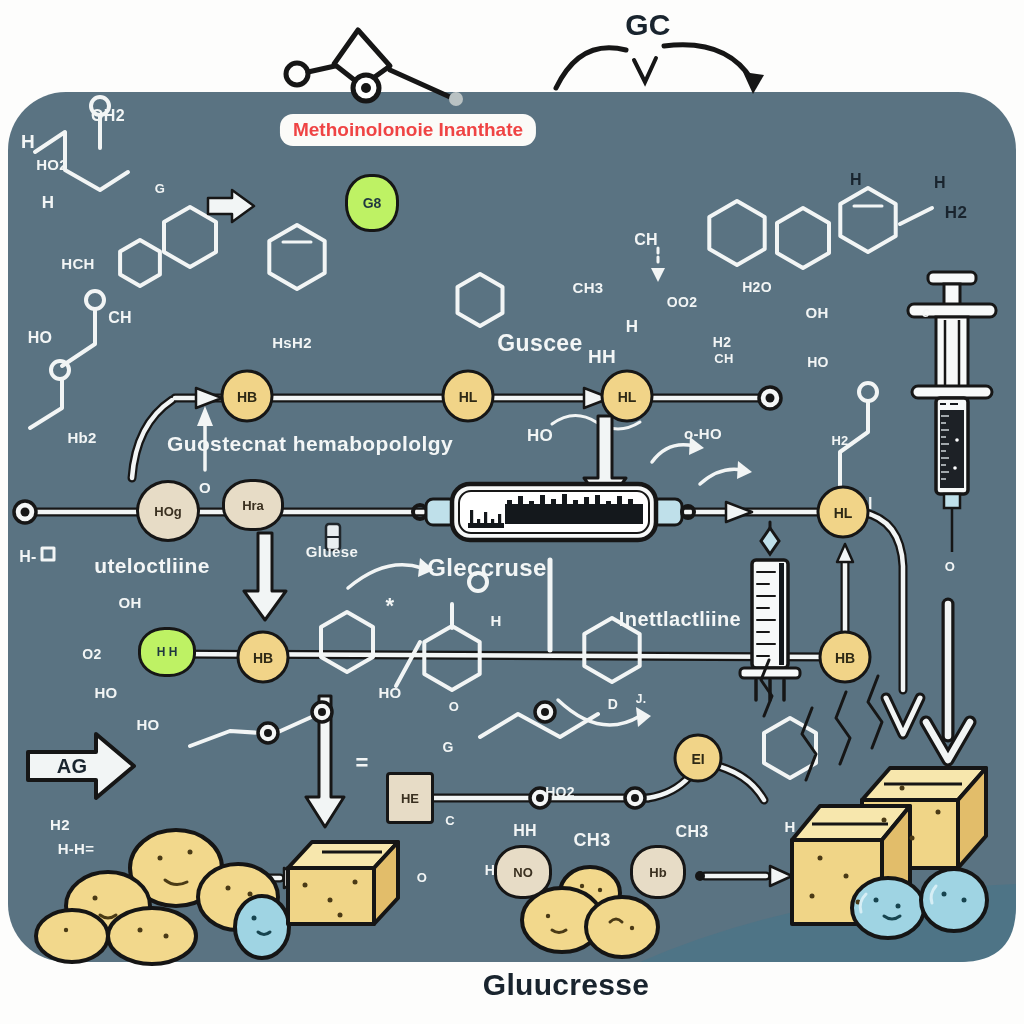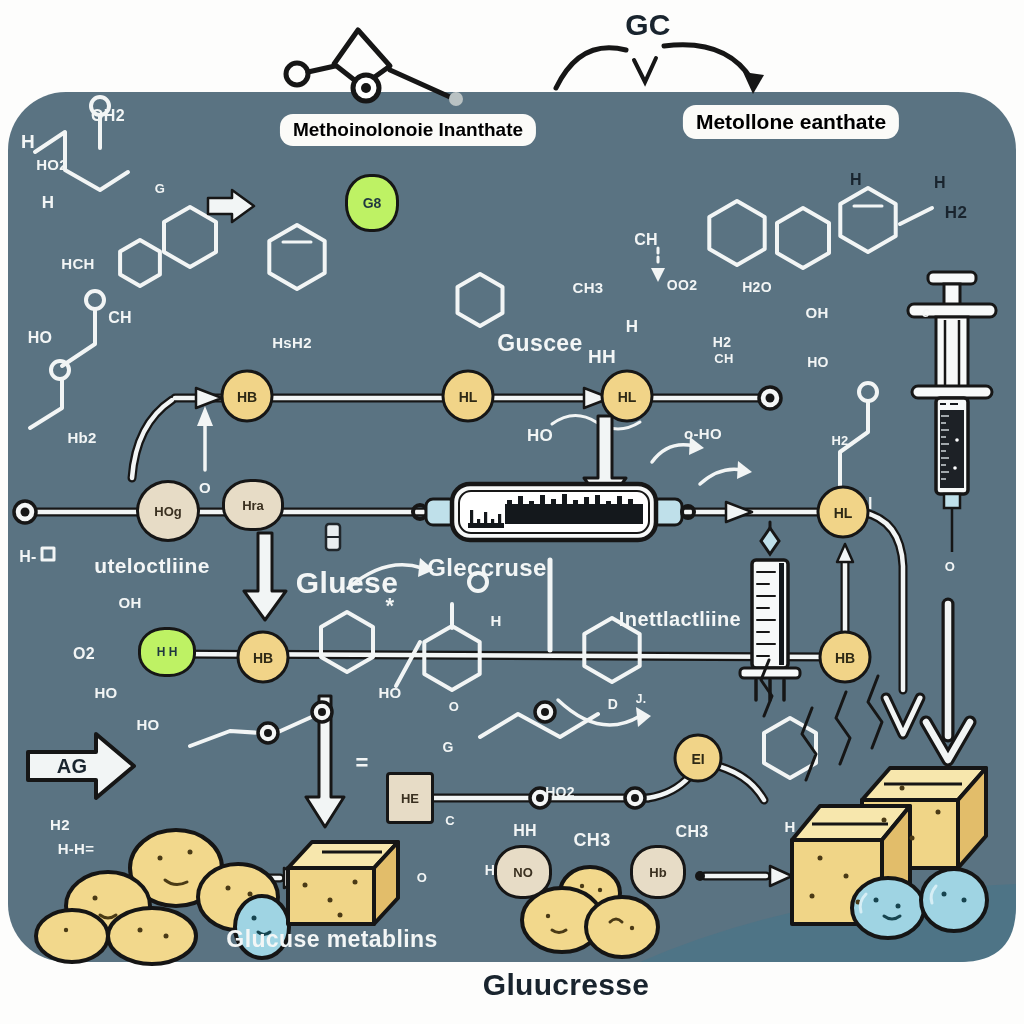--- a/index.html
+++ b/index.html
@@ -8,21 +8,21 @@
   .card{position:absolute;left:8px;top:92px;width:1008px;height:870px;
         background:#5a7382;border-radius:58px;}
   svg.overlay{position:absolute;left:0;top:0;width:1024px;height:1024px;}
   .lb{position:absolute;transform:translate(-50%,-50%);font-weight:700;
       color:#f2f5f5;white-space:nowrap;letter-spacing:.3px;z-index:5;}
   .dk{color:#19242e;}
   .it{font-style:italic;}
   .cap{position:absolute;transform:translate(-50%,-50%);font-weight:700;
        color:#f3f6f6;white-space:nowrap;z-index:5;letter-spacing:.4px;}
   .pill{position:absolute;transform:translate(-50%,-50%);background:#fbfbf8;
-        border-radius:13px;padding:5px 13px;color:#000000;font-weight:700;
+        border-radius:13px;padding:5px 13px;color:#ef4444;font-weight:700;
         white-space:nowrap;z-index:6;}
   .bdg{position:absolute;transform:translate(-50%,-50%);display:flex;
        align-items:center;justify-content:center;font-weight:700;
        border:3.5px solid #161616;z-index:6;color:#2e2915;}
   .by{background:#f1d488;border-radius:50%;width:47px;height:47px;font-size:14px;}
   .bt{background:#e7dcc6;border-radius:46%;color:#3a3020;}
   .bb{background:#bef264;border-radius:46%;color:#1f3740;}
 </style>
 </head>
 <body>
@@ -374,28 +374,27 @@
       </g>
       <g stroke="#d6eef5" stroke-width="3" stroke-linecap="round" fill="none">
         <path d="M866,894 q-8,8 -5,18"></path>
           <path d="M936,886 q-7,8 -4,17"></path>
       </g>
     </g>
   </svg>
 
   <div class="lb dk" style="left:648px;top:25px;font-size:30px;">GC</div>
   <div class="pill" style="left:408px;top:130px;font-size:19px;"><span>Methoinolonoie Inanthate</span></div>
-  <div class="pill" style="left:791px;top:122px;font-size:21px;"><span>Metollone eanthate</span></div>
-
+
+  <div class="cap" style="left:310px;top:444px;font-size:21px;">Guostecnat hemabopololgy</div>
   <div class="cap" style="left:540px;top:343px;font-size:23px;">Guscee</div>
   <div class="cap" style="left:152px;top:566px;font-size:21px;">uteloctliine</div>
-  <div class="cap" style="left:347px;top:551px;font-size:30px;margin-top:32px;">Gluese</div>
+  <div class="cap" style="left:332px;top:551px;font-size:15px;">Gluese</div>
   <div class="cap" style="left:487px;top:568px;font-size:24px;">Gleccruse</div>
   <div class="cap" style="left:680px;top:619px;font-size:20px;">Inettlactliine</div>
-  <div class="cap" style="left:332px;top:939px;font-size:23px;">Glucuse metablins</div>
   <div class="lb dk" style="left:72px;top:766px;font-size:20px;">AG</div>
   <div class="lb dk" style="left:566px;top:985px;font-size:30px;">Gluucresse</div>
 
   <div class="bdg by" style="left:247px;top:396px;">HB</div>
   <div class="bdg by" style="left:468px;top:396px;">HL</div>
   <div class="bdg by" style="left:627px;top:396px;">HL</div>
   <div class="bdg by" style="left:843px;top:512px;">HL</div>
   <div class="bdg by" style="left:845px;top:657px;">HB</div>
   <div class="bdg by" style="left:263px;top:657px;">HB</div>
   <div class="bdg by" style="left:698px;top:758px;width:43px;height:43px;">EI</div>
@@ -415,34 +414,34 @@
   <div class="lb" style="left:78px;top:263px;font-size:15px;">HCH</div>
   <div class="lb" style="left:120px;top:318px;font-size:16px;">CH</div>
   <div class="lb" style="left:40px;top:338px;font-size:16px;">HO</div>
   <div class="lb" style="left:82px;top:437px;font-size:15px;">Hb2</div>
   <div class="lb" style="left:205px;top:487px;font-size:15px;">O</div>
   <div class="lb" style="left:292px;top:342px;font-size:15px;">HsH2</div>
   <div class="lb" style="left:588px;top:287px;font-size:15px;">CH3</div>
   <div class="lb" style="left:646px;top:240px;font-size:16px;">CH</div>
   <div class="lb" style="left:632px;top:327px;font-size:17px;">H</div>
   <div class="lb" style="left:722px;top:342px;font-size:14px;">H2</div>
-  <div class="lb" style="left:682px;top:285px;font-size:14px;">OO2</div>
+  <div class="lb" style="left:682px;top:302px;font-size:14px;">OO2</div>
   <div class="lb" style="left:757px;top:287px;font-size:14px;">H2O</div>
   <div class="lb" style="left:817px;top:312px;font-size:15px;">OH</div>
   <div class="lb" style="left:724px;top:358px;font-size:13px;">CH</div>
   <div class="lb" style="left:602px;top:357px;font-size:19px;">HH</div>
   <div class="lb" style="left:540px;top:436px;font-size:17px;">HO</div>
   <div class="lb" style="left:703px;top:433px;font-size:15px;">o-HO</div>
   <div class="lb" style="left:818px;top:362px;font-size:14px;">HO</div>
   <div class="lb" style="left:840px;top:440px;font-size:13px;">H2</div>
   <div class="lb" style="left:858px;top:472px;font-size:16px;margin-top:32px;">HGl</div>
   <div class="lb it" style="left:926px;top:312px;font-size:14px;">c</div>
   <div class="lb" style="left:28px;top:557px;font-size:16px;">H-</div>
   <div class="lb" style="left:130px;top:602px;font-size:15px;">OH</div>
-  <div class="lb" style="left:84px;top:654px;font-size:16px;">O2</div>
+  <div class="lb" style="left:92px;top:654px;font-size:14px;">O2</div>
   <div class="lb" style="left:106px;top:692px;font-size:15px;">HO</div>
   <div class="lb" style="left:390px;top:606px;font-size:22px;">*</div>
   <div class="lb" style="left:496px;top:620px;font-size:15px;">H</div>
   <div class="lb" style="left:390px;top:692px;font-size:15px;">HO</div>
   <div class="lb" style="left:454px;top:706px;font-size:13px;">O</div>
   <div class="lb" style="left:148px;top:724px;font-size:15px;">HO</div>
   <div class="lb" style="left:60px;top:824px;font-size:15px;">H2</div>
   <div class="lb" style="left:76px;top:848px;font-size:15px;">H-H=</div>
   <div class="lb" style="left:613px;top:704px;font-size:14px;">D</div>
   <div class="lb" style="left:641px;top:699px;font-size:12px;">J.</div>

